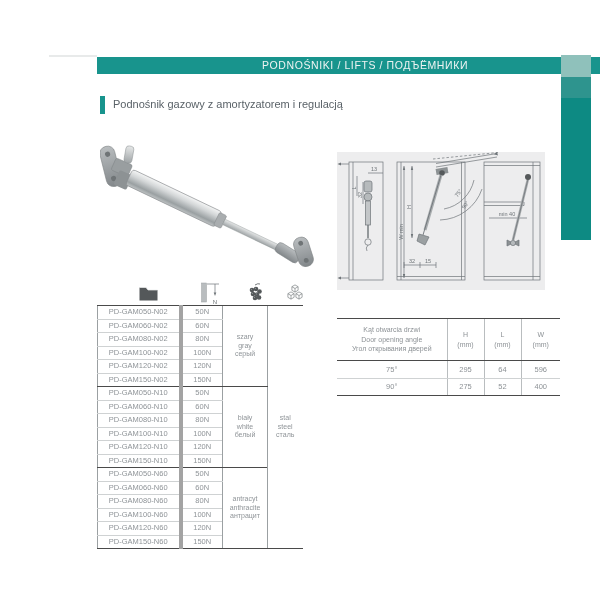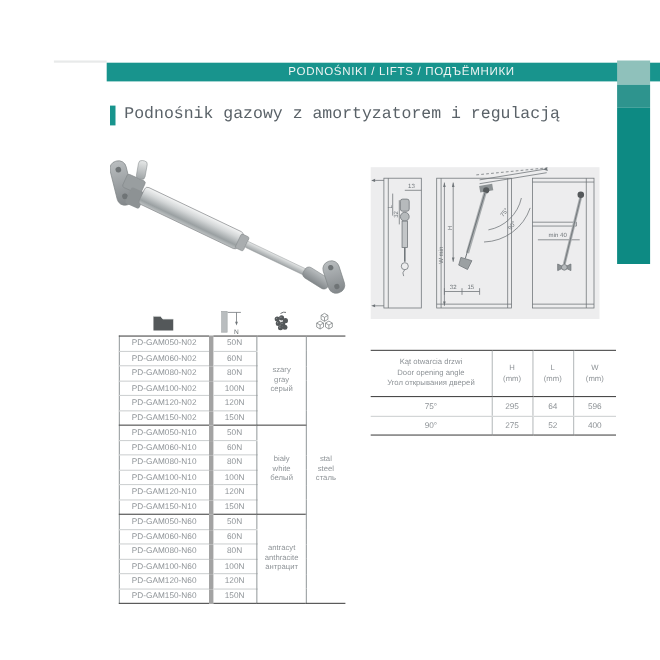--- a/index.html
+++ b/index.html
@@ -10,25 +10,25 @@
   #thinline{left:49px;top:55px;width:48px;height:2px;background:#e8eaea;}
   #topbar{left:97px;top:57px;width:536px;height:17px;background:#18948D;color:#eef4f3;
           font-size:10.5px;letter-spacing:.6px;text-align:center;line-height:17px;}
   
   #sidebar{left:561px;top:55px;width:30px;}
   #sidebar .seg1{height:22px;background:#8FC1BB;}
   #sidebar .seg2{height:21px;background:#2E948E;}
   #sidebar .seg3{height:142px;background:#0D8A83;}
   
   #titleblock{left:100px;top:96px;border-left:5px solid #18948D;padding:1px 0 2px 8px;
-              color:#5a6268;font-size:15px;line-height:14.6px;white-space:nowrap;font-family:Liberation Mono, monospace;}
+              color:#5a6268;font-size:11px;line-height:14.6px;white-space:nowrap;}
   
   #panel{left:337px;top:152px;width:208px;height:138px;background:#EDEDEE;}
   
-  #ltable{left:108px;top:305px;border-collapse:collapse;table-layout:fixed;width:205px;}
+  #ltable{left:97px;top:305px;border-collapse:collapse;table-layout:fixed;width:205px;}
   #ltable td{padding:0;margin:0;font-size:7.5px;color:#8f9498;text-align:center;
              height:12.5px;line-height:12.5px;overflow:hidden;}
   #ltable td.cd{border-bottom:1px solid #cfd2d3;}
   #ltable tr.gend td.cd{border-bottom:1px solid #4a4a4a;}
   #ltable td.code{border-left:1px solid #9ba0a2;}
   #ltable td.force{border-left:4px solid #a3a3a3;}
   #ltable td.colorcell{border-left:1px solid #9ba0a2;border-bottom:1px solid #4a4a4a;
              font-size:7px;line-height:8.6px;vertical-align:middle;}
   #ltable td.matcell{border-left:1px solid #9ba0a2;border-bottom:1px solid #4a4a4a;
              font-size:7px;line-height:8.6px;vertical-align:middle;}

